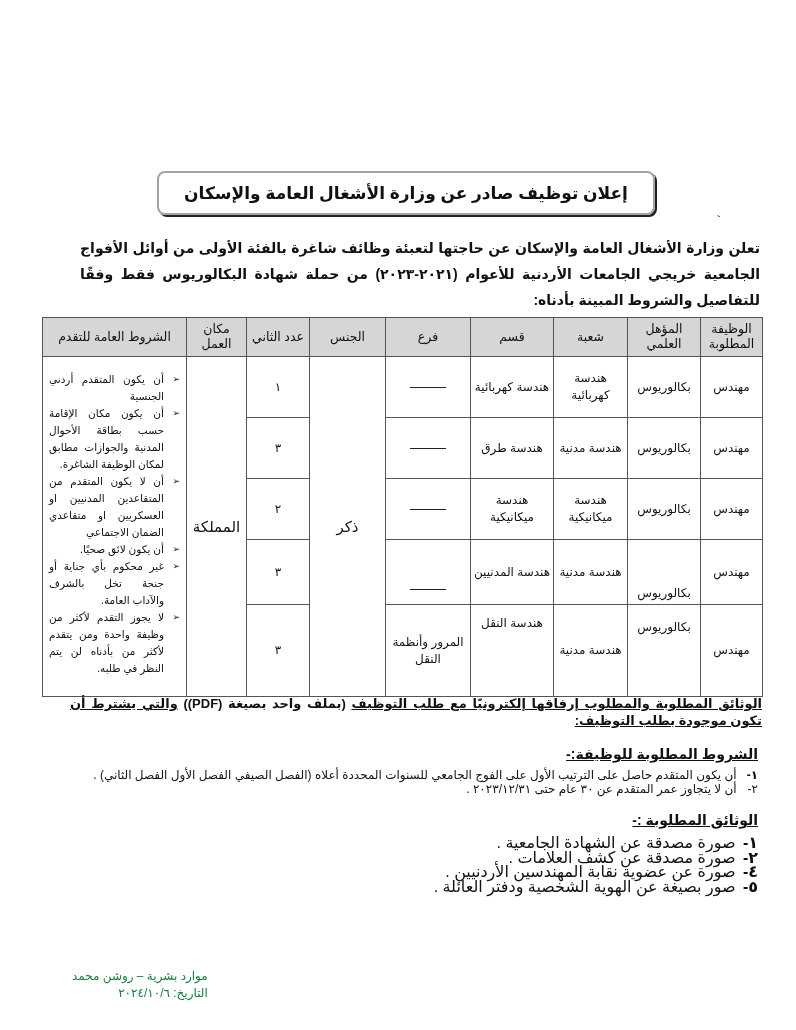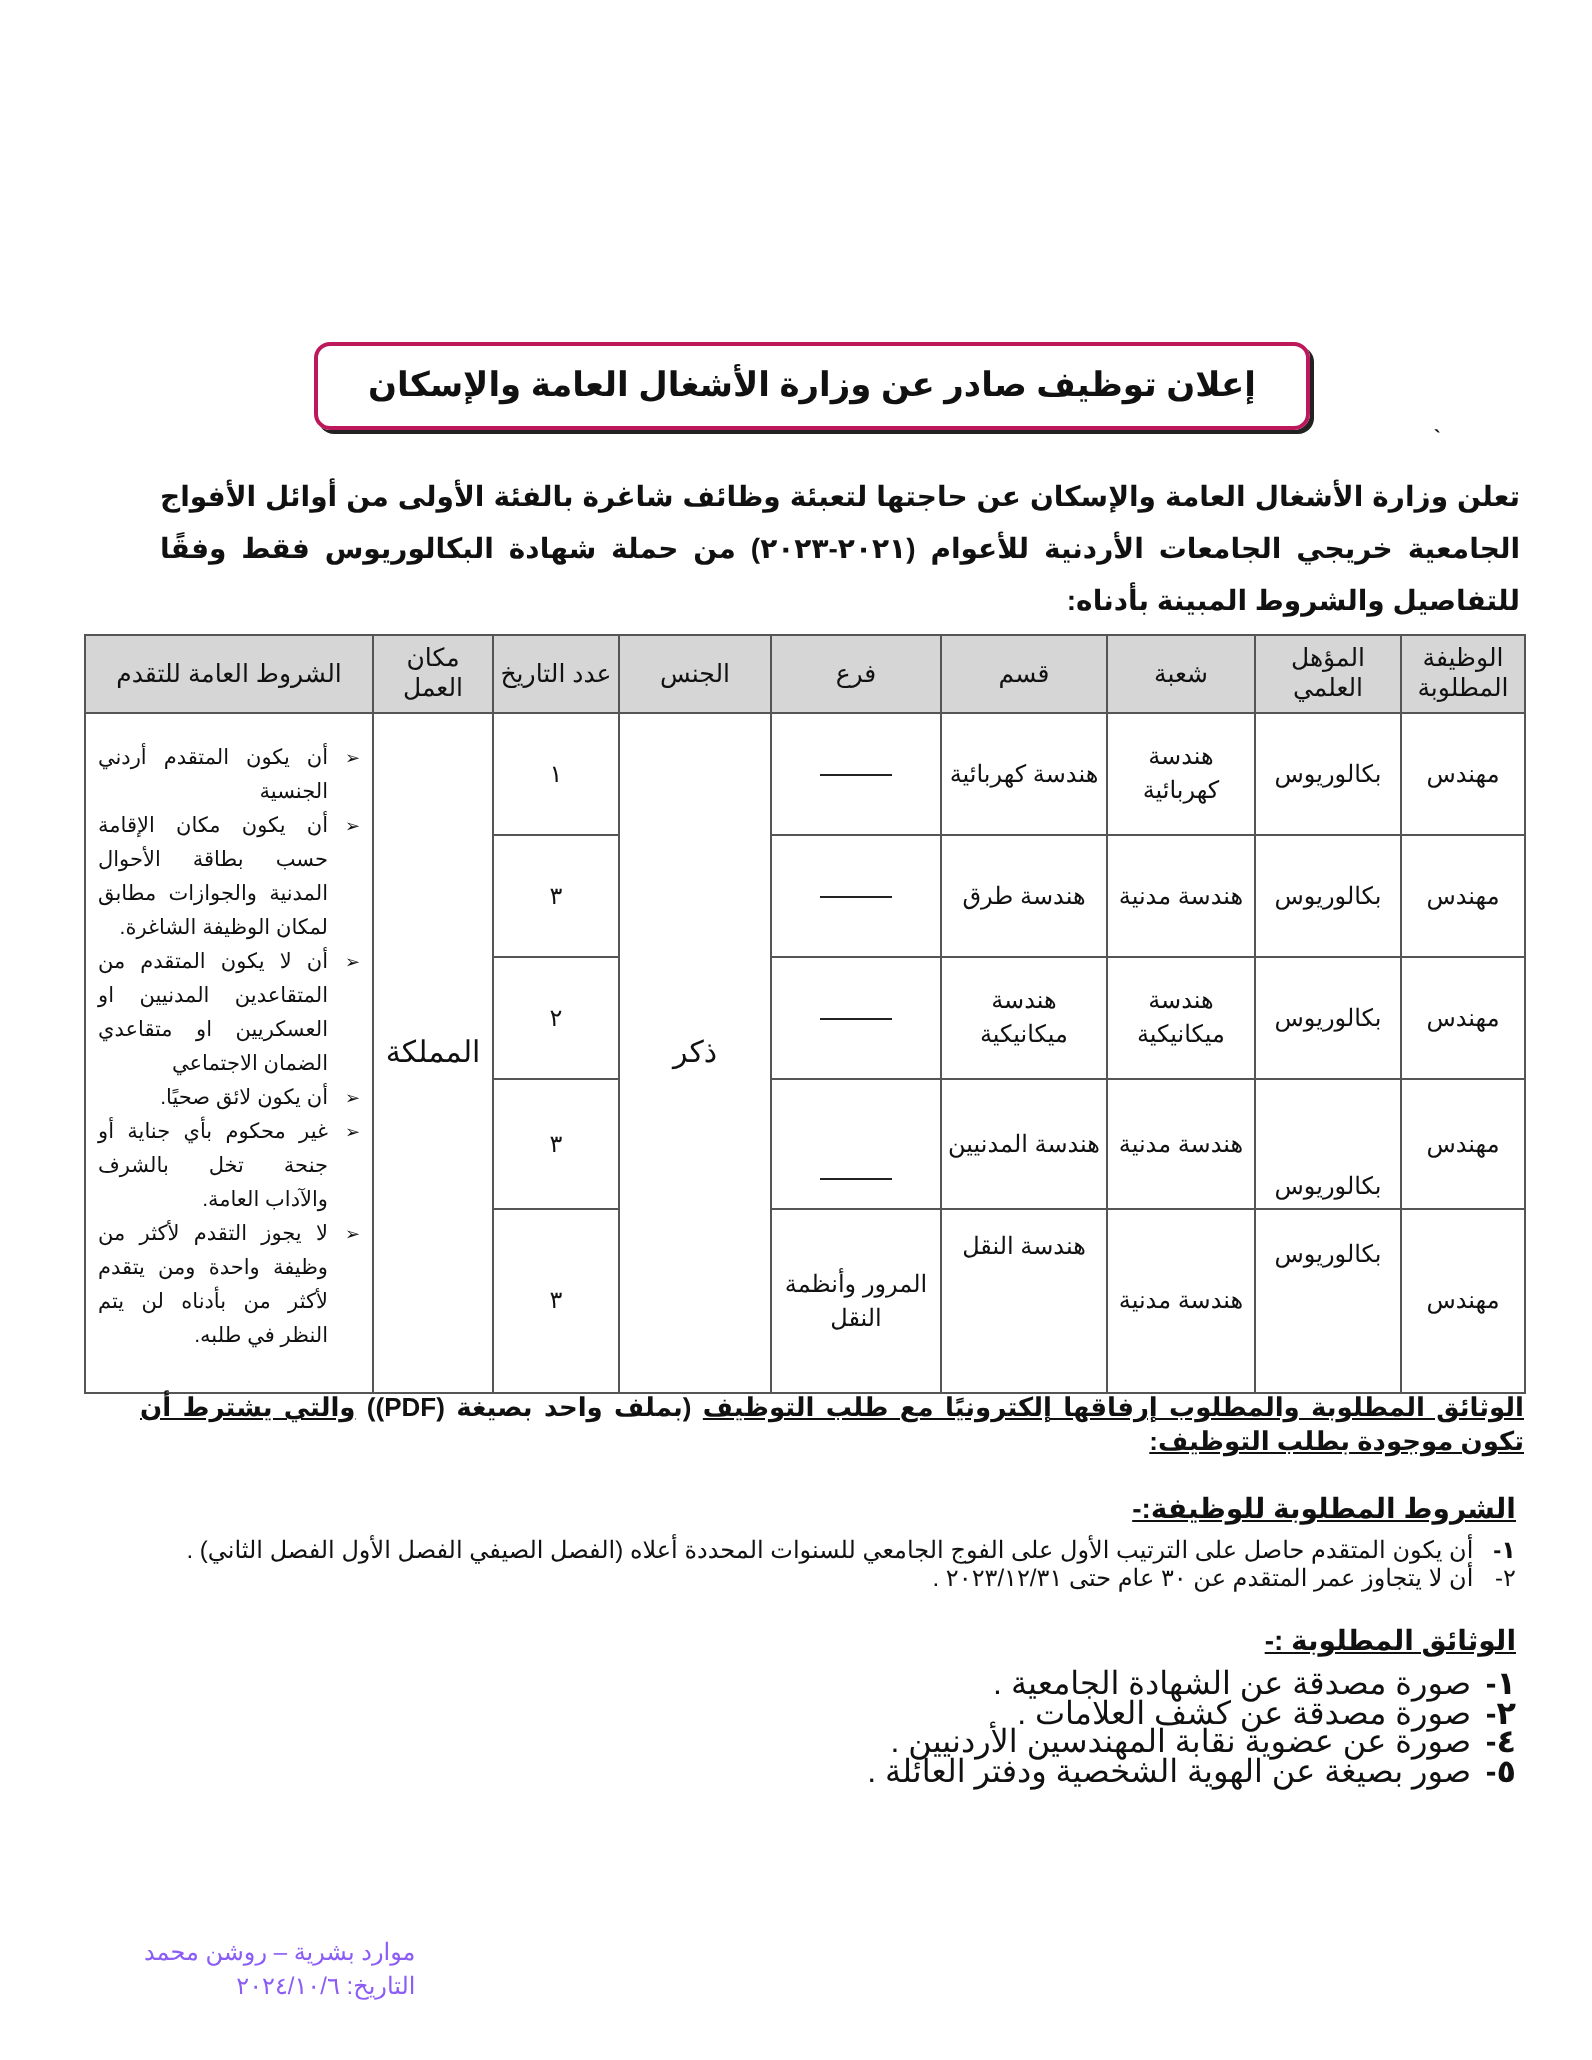--- a/index.html
+++ b/index.html
@@ -1,21 +1,21 @@
 <!DOCTYPE html>
 <html><head>
 <meta charset="utf-8">
 <style>
   html, body { margin: 0; padding: 0; background: #ffffff; }
   body { width: 796px; height: 1030px; position: relative; overflow: hidden;
          font-family: "Liberation Sans", "DejaVu Sans", sans-serif; color: #111; }
   .page { position: absolute; left: 0; top: 0; width: 796px; height: 1030px; }
 
   .title-box { position: absolute; left: 157px; top: 171px; width: 494px; height: 40px;
-               border: 2px solid #be185d; border-radius: 8px; box-shadow: 2px 2px 0 #222;
+               border: 2px solid #a3a3a3; border-radius: 8px; box-shadow: 2px 2px 0 #222;
                display: flex; align-items: center; justify-content: center; direction: rtl; text-align: right; }
   .title-box span { font-size: 17px; font-weight: bold; }
 
   .tick-mark { position: absolute; left: 717px; top: 214px; font-size: 10px; font-weight: bold; }
 
   .intro { position: absolute; left: 80px; top: 235px; width: 680px; direction: rtl; text-align: justify;
            font-size: 14px; font-weight: bold; line-height: 26px; }
 
   table.jobs { position: absolute; left: 42px; top: 317px; width: 720px; border-collapse: collapse;
                direction: rtl; table-layout: fixed; font-size: 12px; }
@@ -35,21 +35,21 @@
                font-weight: bold; line-height: 17px; text-align: justify; }
   .docs-note u { text-decoration: underline; }
 
   .sec-title { position: absolute; direction: rtl; font-size: 14px; font-weight: bold; text-decoration: underline; right: 38px; }
   .cond-list { position: absolute; right: 38px; top: 768px; width: 690px; direction: rtl; font-size: 12px; line-height: 14px; }
   .cond-list div { white-space: nowrap; }
   .doc-list { position: absolute; right: 38px; top: 836px; width: 400px; direction: rtl; font-size: 16px; line-height: 14.5px; }
   .doc-list div { white-space: nowrap; }
   .num { font-weight: bold; display: inline-block; min-width: 18px; }
 
-  .footer { position: absolute; left: 72px; top: 968px; direction: rtl; font-size: 12px; line-height: 17px; text-align: right; color: #8b5cf6; }
+  .footer { position: absolute; left: 72px; top: 968px; direction: rtl; font-size: 12px; line-height: 17px; text-align: right; color: #15803d; }
 </style>
 </head>
 <body>
 
 <div class="page">
 
   <div class="title-box">
     <span>إعلان توظيف صادر عن وزارة الأشغال العامة والإسكان</span>
   </div>
 
@@ -70,21 +70,21 @@
         <col style="width:144px">
     </colgroup>
     <thead>
       <tr>
         <th>الوظيفة المطلوبة</th>
         <th>المؤهل العلمي</th>
         <th>شعبة</th>
         <th>قسم</th>
         <th>فرع</th>
         <th>الجنس</th>
-        <th>عدد التاريخ</th>
+        <th>عدد الثاني</th>
         <th>مكان العمل</th>
         <th>الشروط العامة للتقدم</th>
       </tr>
     </thead>
     <tbody>
       <tr>
         <td>مهندس</td>
         <td>بكالوريوس</td>
         <td>هندسة كهربائية</td>
         <td>هندسة كهربائية</td>

